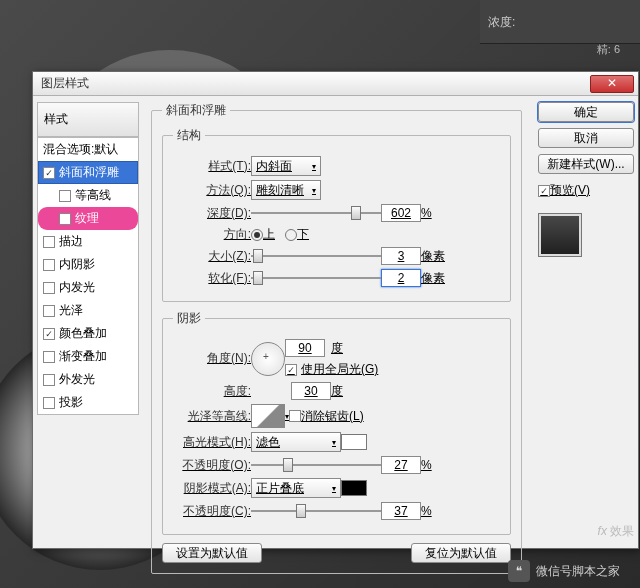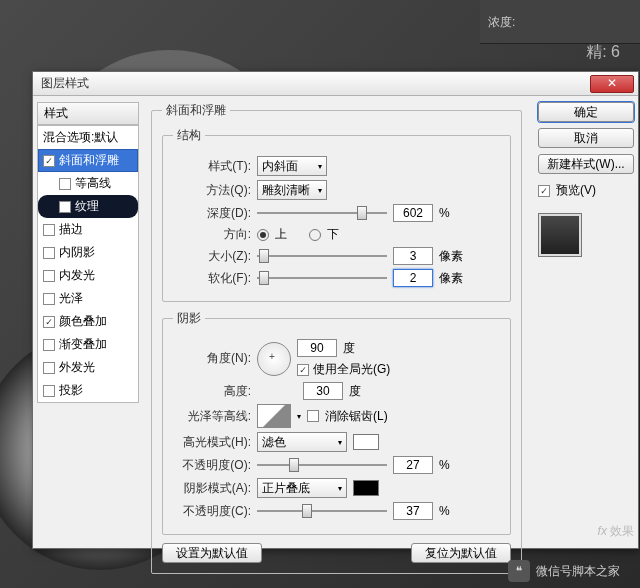--- a/index.html
+++ b/index.html
@@ -7,32 +7,32 @@
 .bg{position:absolute;width:640px;height:588px;background:linear-gradient(135deg,#4a4a4a,#2a2a2a);}
 .bg::before{content:"";position:absolute;left:40px;top:50px;width:260px;height:260px;border-radius:50%;background:radial-gradient(circle,#888 30%,#444 32%,#888 34%,#444 36%,#666 60%);}
 .bg::after{content:"";position:absolute;left:-20px;top:330px;width:240px;height:240px;border-radius:50%;background:radial-gradient(circle,#bbb 28%,#333 30%,#999 40%,#2a2a2a 70%);}
 .topbar{position:absolute;right:0;top:0;width:160px;height:44px;background:#424242;border-bottom:1px solid #222;color:#ccc;padding:14px 8px;font-size:11px;}
 .dialog{position:absolute;left:32px;top:55px;width:607px;height:478px;background:#f0f0f0;border:1px solid #6a6a6a;box-shadow:2px 2px 8px rgba(0,0,0,.5);margin-top:16px;}
 .titlebar{height:24px;background:linear-gradient(#fdfdfd,#e4e4e4);border-bottom:1px solid #b0b0b0;display:flex;align-items:center;padding-left:8px;}
 .titlebar .title{flex:1;color:#333;}
 .close-btn{width:44px;height:18px;background:linear-gradient(#e07070,#c83030);border:1px solid #8a2020;border-radius:2px;color:#fff;text-align:center;line-height:14px;margin-right:4px;cursor:pointer;}
 .body{display:flex;height:calc(100% - 24px);}
 .sidebar{width:110px;padding:6px 4px;}
-.side-head{background:linear-gradient(#fafafa,#e2e2e2);border:1px solid #b8b8b8;padding:2px 6px;margin-bottom:0;}
+.side-head{background:linear-gradient(#fafafa,#e2e2e2);border:1px solid #b8b8b8;padding:8px 6px;margin-bottom:0;}
 .side-row{padding:2px 4px;border:1px solid transparent;display:flex;align-items:center;gap:4px;}
 .side-row.sel{background:#3875d7;color:#fff;border-color:#2a5db0;}
 .side-row.sub{padding-left:20px;border-radius:9px;}
-.side-row.hl2{background:#0f172a;color:#fff;}
+.side-row.hl2{background:#ec4899;color:#fff;}
 .cb{width:12px;height:12px;border:1px solid #888;background:#fff;display:inline-flex;align-items:center;justify-content:center;font-size:9px;color:#333;}
 .cb.on::after{content:"✓";}
 .side-list{border:1px solid #b8b8b8;background:#fff;}
 .center{flex:1;padding:6px 8px 8px 8px;}
 fieldset{border:1px solid #b8b8b8;border-radius:2px;padding:8px 10px 10px 10px;margin-bottom:8px;}
 legend{padding:0 4px;color:#333;}
-.row{display:flex;align-items:center;margin:4px 0;gap:6px;}
+.row{display:flex;align-items:center;margin:4px 0;text-decoration:underline;}
 .lab{width:78px;text-align:right;color:#333;}
 .combo{display:flex;align-items:center;border:1px solid #8a8a8a;background:linear-gradient(#fff,#e8e8e8);height:20px;padding:0 4px;min-width:70px;}
 .combo .arr{margin-left:auto;font-size:8px;}
 .slider{position:relative;width:130px;height:16px;}
 .slider::before{content:"";position:absolute;left:0;right:0;top:7px;height:2px;background:#999;}
 .thumb{position:absolute;top:1px;width:10px;height:14px;background:linear-gradient(#fafafa,#ccc);border:1px solid #777;}
 .numbox{width:40px;height:18px;border:1px solid #8a8a8a;background:#fff;text-align:center;line-height:16px;}
 .numbox.hl{border:1px solid #3875d7;box-shadow:0 0 2px #3875d7;}
 .radio{width:12px;height:12px;border:1px solid #777;border-radius:50%;display:inline-flex;align-items:center;justify-content:center;}
 .radio.on::after{content:"";width:6px;height:6px;background:#333;border-radius:50%;}
@@ -44,21 +44,21 @@
 .curve{width:34px;height:24px;border:1px solid #888;background:linear-gradient(135deg,#fff 48%,#888 52%);}
 .rightcol{width:108px;padding:6px 8px;display:flex;flex-direction:column;gap:6px;align-items:flex-start;}
 .btn{width:96px;height:20px;border:1px solid #8a8a8a;background:linear-gradient(#fdfdfd,#e3e3e3);border-radius:3px;text-align:center;line-height:18px;cursor:pointer;}
 .btn.def{box-shadow:0 0 0 1px #3875d7;}
 .preview-sw{width:44px;height:44px;border:1px solid #777;background:linear-gradient(#4a4a4a,#1e1e1e);margin-top:4px;box-shadow:inset 0 0 0 2px #ddd;}
 .bottom-btns{display:flex;justify-content:space-between;margin-top:6px;}
 .bottom-btns .btn{width:100px;}
 .footer{position:absolute;bottom:6px;right:20px;color:#cfcfcf;font-size:14px;display:flex;align-items:center;gap:6px;}
 .wechat{width:22px;height:22px;border-radius:4px;background:#555;display:inline-flex;align-items:center;justify-content:center;color:#ddd;}
 .fx-label{position:absolute;right:6px;bottom:48px;color:#bbb;font-size:11px;}
-.density-slot{position:absolute;right:20px;top:42px;color:#bbb;font-size:16px;}
+.density-slot{position:absolute;right:20px;top:42px;color:#bbb;font-size:11px;}
 </style>
 </head>
 <body>
 
 <div class="bg"></div>
 <div class="topbar">
   <span>浓度:</span>
 </div>
 <div class="density-slot">精: 6</div>
 

